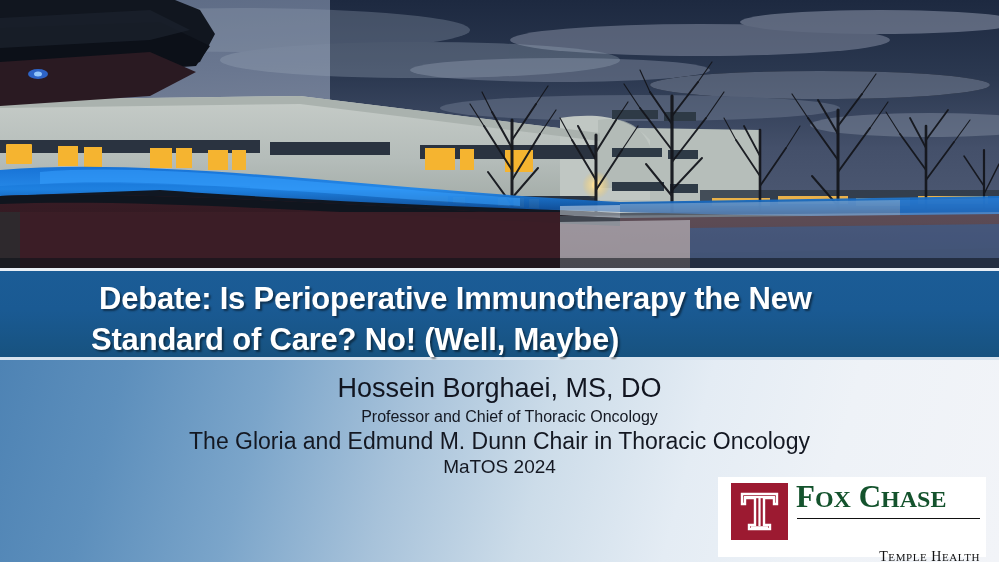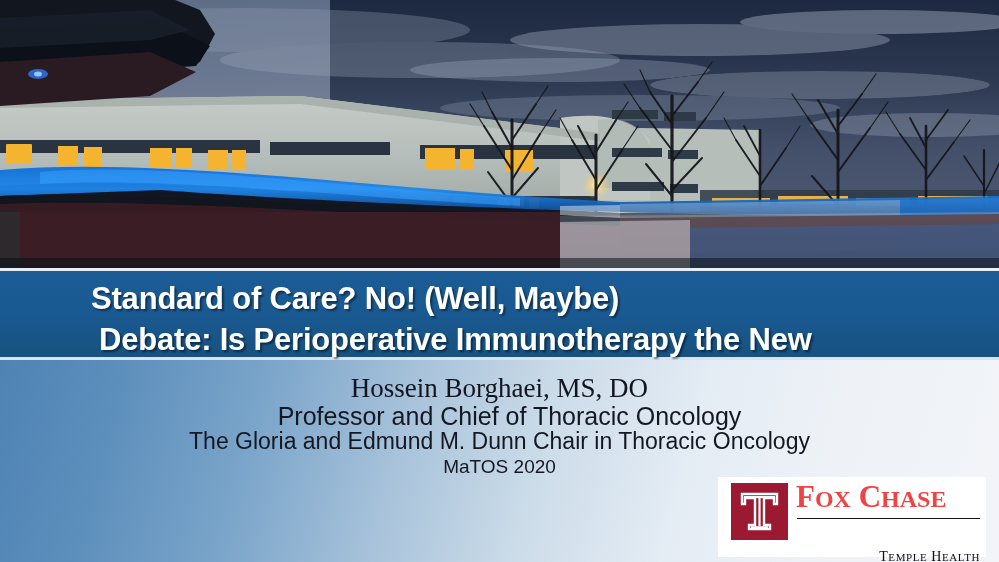--- a/index.html
+++ b/index.html
@@ -82,30 +82,30 @@
 
   .byline {
     position: absolute;
     left: 0;
     top: 0;
     width: 999px;
     text-align: center;
     color: #10131c;
   }
   .presenter-name {
-    font-family: Liberation Serif, serif;
+    font-family: Liberation Sans, sans-serif;
     font-size: 27px;
     font-weight: normal;
     line-height: 32px;
     margin-top: 12px;
     color: #111520;
   }
   .presenter-role {
     font-family: "Liberation Sans", sans-serif;
-    font-size: 25px;
+    font-size: 16px;
     line-height: 25px;
     color: #141822;
     padding-left: 20px;
   }
   .presenter-chair {
     font-family: "Liberation Sans", sans-serif;
     font-size: 23px;
     line-height: 25px;
     color: #141822;
   }
@@ -144,21 +144,21 @@
     position: absolute;
     left: 78px;
     top: 3px;
     width: 186px;
   }
   .fox-chase {
     font-family: "Liberation Serif", serif;
     font-weight: bold;
     font-size: 31px;
     line-height: 33px;
-    color: #ef4444;
+    color: #14532d;
     letter-spacing: 0px;
     white-space: nowrap;
   }
   .fox-chase .big { font-size: 31px; }
   .fox-chase .small { font-size: 24px; }
   .cancer-center {
     font-family: "Liberation Serif", serif;
     font-size: 16px;
     line-height: 19px;
     color: #111111;
@@ -409,32 +409,32 @@
       <ellipse cx="38" cy="74" rx="10" ry="5" fill="#2f7dff" opacity="0.75"></ellipse>
       <ellipse cx="38" cy="74" rx="4" ry="2.5" fill="#9fd0ff" opacity="0.9"></ellipse>
 
       <rect x="0" y="0" width="999" height="270" fill="none"></rect>
       <rect x="0" y="258" width="999" height="12" fill="#0b1018" opacity="0.55"></rect>
     </svg>
   </div>
 
   <div class="title-band">
     <div class="inner">
+      <div class="title-line title-line-1">Debate: Is Perioperative Immunotherapy the New</div>
       <div class="title-line title-line-2">Standard of Care? No! (Well, Maybe)</div>
-      <div class="title-line title-line-1">Debate: Is Perioperative Immunotherapy the New</div>
     </div>
   </div>
 
   <div class="lower">
 
     <div class="byline">
       <div class="presenter-name">Hossein Borghaei, MS, DO</div>
       <div class="presenter-role">Professor and Chief of Thoracic Oncology</div>
       <div class="presenter-chair">The Gloria and Edmund M. Dunn Chair in Thoracic Oncology</div>
-      <div class="presenter-event">MaTOS 2020</div>
+      <div class="presenter-event">MaTOS 2024</div>
     </div>
 
   </div>
 
   <div class="logo-box">
     <div class="logo-inner">
       <div class="temple-t">
         <svg width="57" height="57" viewBox="0 0 57 57">
           <rect x="0" y="0" width="57" height="57" fill="#9c1a31"></rect>
           <g fill="none" stroke="#ffffff" stroke-width="2.4">

